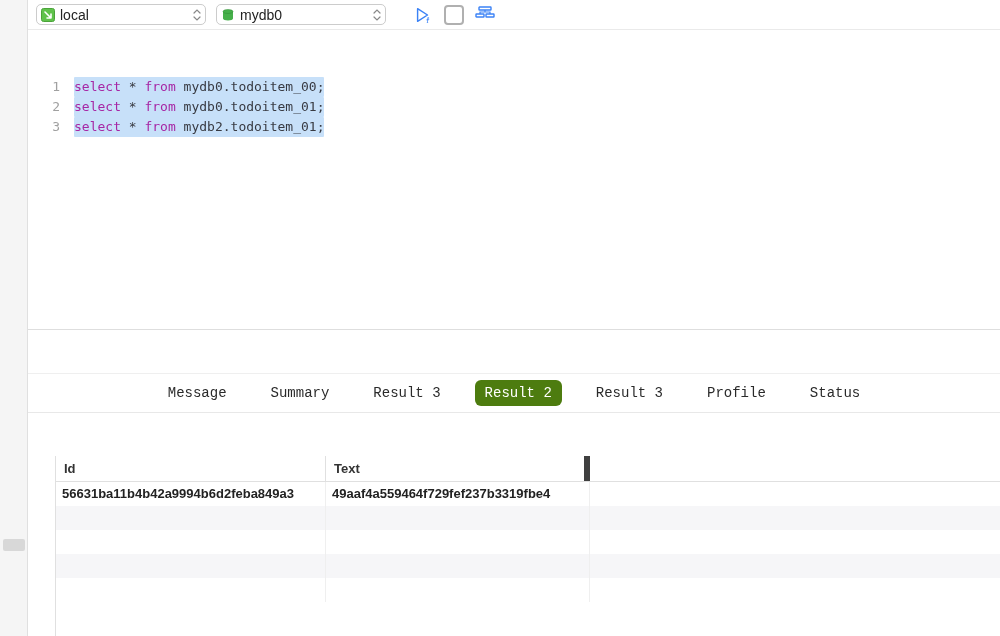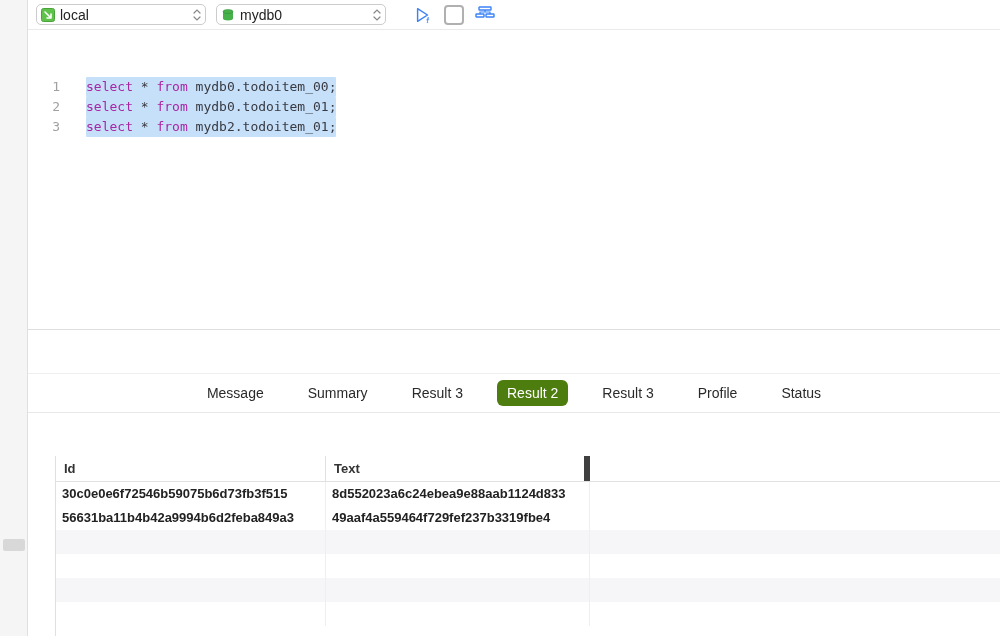--- a/index.html
+++ b/index.html
@@ -132,21 +132,20 @@
       flex: 1;
       padding: 4px 0 0 6px;
       font-family: Menlo, Monaco, Consolas, monospace;
       font-size: 13px;
       position: relative;
     }
     .code-line {
       height: 20px;
       line-height: 20px;
       white-space: pre;
-      margin-left: 12px;
     }
     .selection-bg {
       background: #c7e0f9;
       display: inline-block;
       border-radius: 1px;
     }
     .kw-select { color: #a626a4; }
     .kw-from { color: #a626a4; }
     .code-plain { color: #383a42; }
 
@@ -160,20 +159,21 @@
     .tabs-bar {
       height: 40px;
       display: flex;
       align-items: center;
       justify-content: center;
       gap: 24px;
       border-top: 1px solid #efefef;
       border-bottom: 1px solid #e8e8e8;
       background: #ffffff;
       padding: 0 10px;
+      font-family: Liberation Mono, monospace;
     }
     .tab {
       font-size: 14px;
       color: #2a2a2a;
       padding: 5px 10px;
       cursor: pointer;
       border-radius: 6px;
     }
     .tab.active {
       background: #4d7c0f;
@@ -338,25 +338,20 @@
     <div class="results-table-wrapper">
       <div class="row-gutter"></div>
       <div class="results-table">
         <div class="table-header-row">
           <div class="th col-id">Id</div>
           <div class="th col-text">Text</div>
           <div class="th col-rest"></div>
         </div>
         <div class="table-body">
           <div class="tr">
-            <div class="td col-id">30c0e0e6f72546b59075b6d73fb3f515</div>
-            <div class="td col-text">8d552023a6c24ebea9e88aab1124d833</div>
-            <div class="td col-rest"></div>
-          </div>
-          <div class="tr">
             <div class="td col-id">56631ba11b4b42a9994b6d2feba849a3</div>
             <div class="td col-text">49aaf4a559464f729fef237b3319fbe4</div>
             <div class="td col-rest"></div>
           </div>
           <div class="tr alt">
             <div class="td col-id"></div>
               <div class="td col-text"></div>
               <div class="td col-rest"></div>
           </div>
           <div class="tr">

